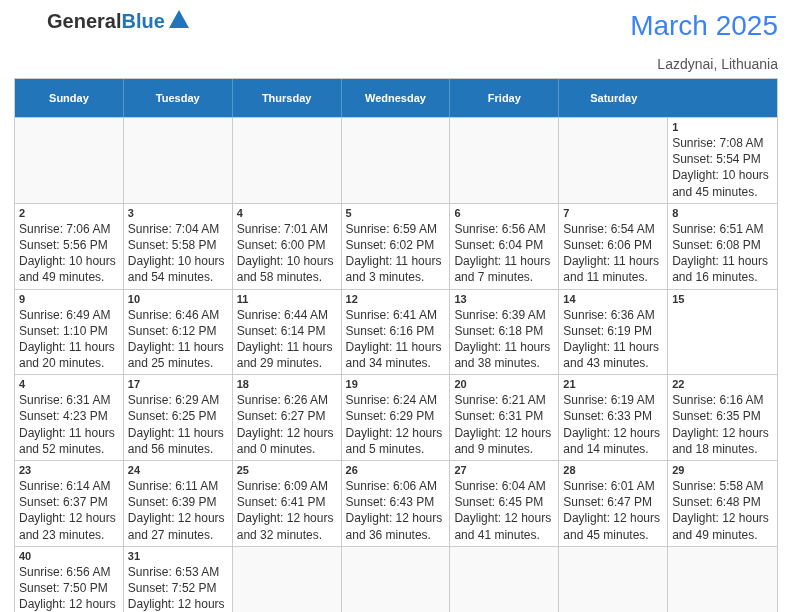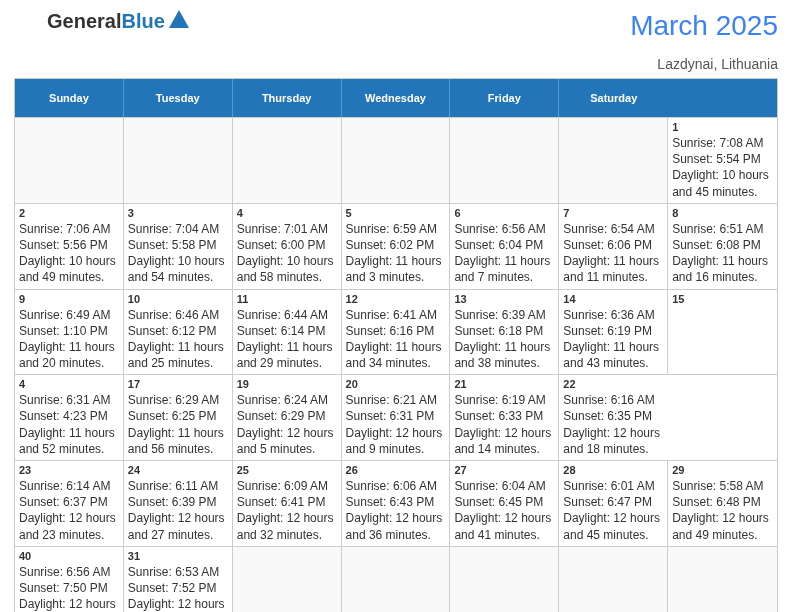--- a/index.html
+++ b/index.html
@@ -264,20 +264,26 @@
 Sunset: 4:23 PM
 Daylight: 11 hours and 52 minutes.</div>
           </div>
           <div class="cal-cell">
             <span class="day-number">17</span>
             <div class="cell-text">Sunrise: 6:29 AM
 Sunset: 6:25 PM
 Daylight: 11 hours and 56 minutes.</div>
           </div>
           <div class="cal-cell">
+            <span class="day-number">18</span>
+            <div class="cell-text">Sunrise: 6:26 AM
+Sunset: 6:27 PM
+Daylight: 12 hours and 0 minutes.</div>
+          </div>
+          <div class="cal-cell">
             <span class="day-number">19</span>
             <div class="cell-text">Sunrise: 6:24 AM
 Sunset: 6:29 PM
 Daylight: 12 hours and 5 minutes.</div>
           </div>
           <div class="cal-cell">
             <span class="day-number">20</span>
             <div class="cell-text">Sunrise: 6:21 AM
 Sunset: 6:31 PM
 Daylight: 12 hours and 9 minutes.</div>

